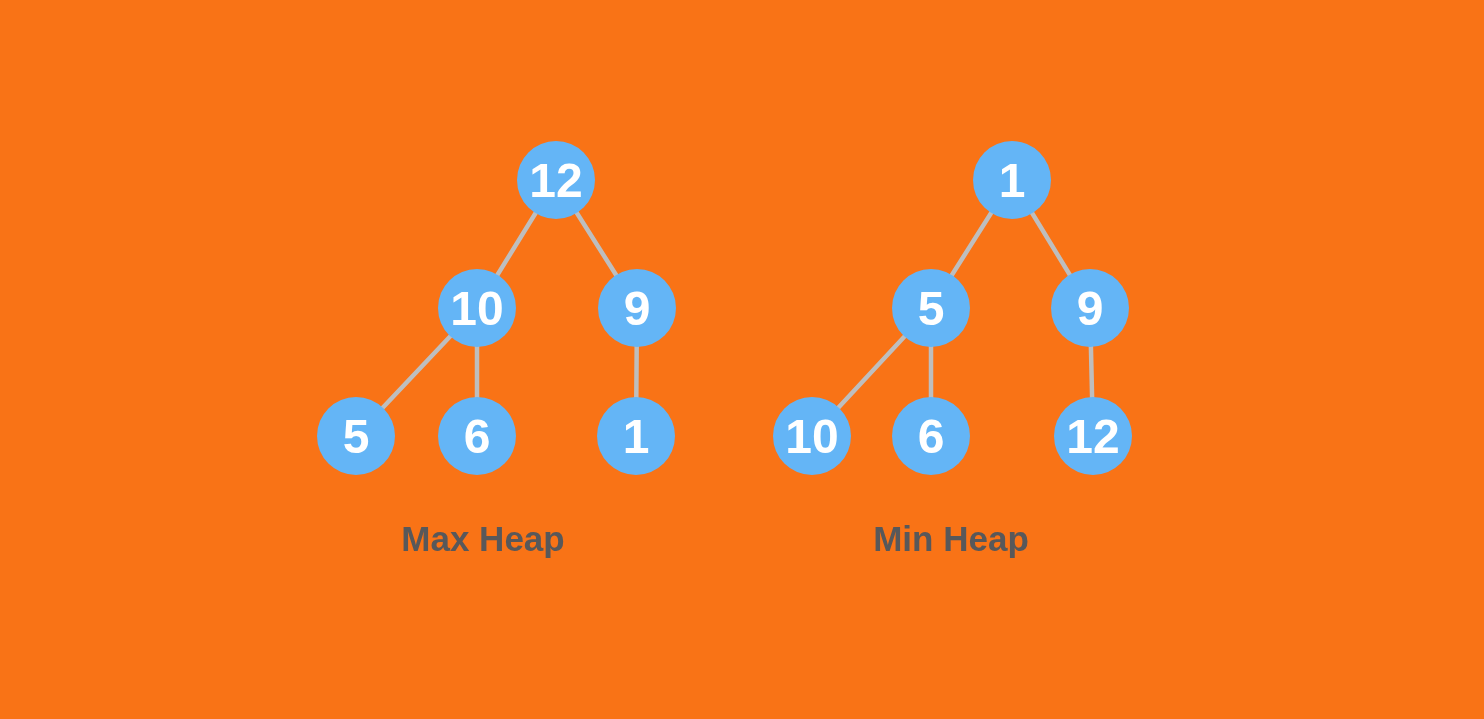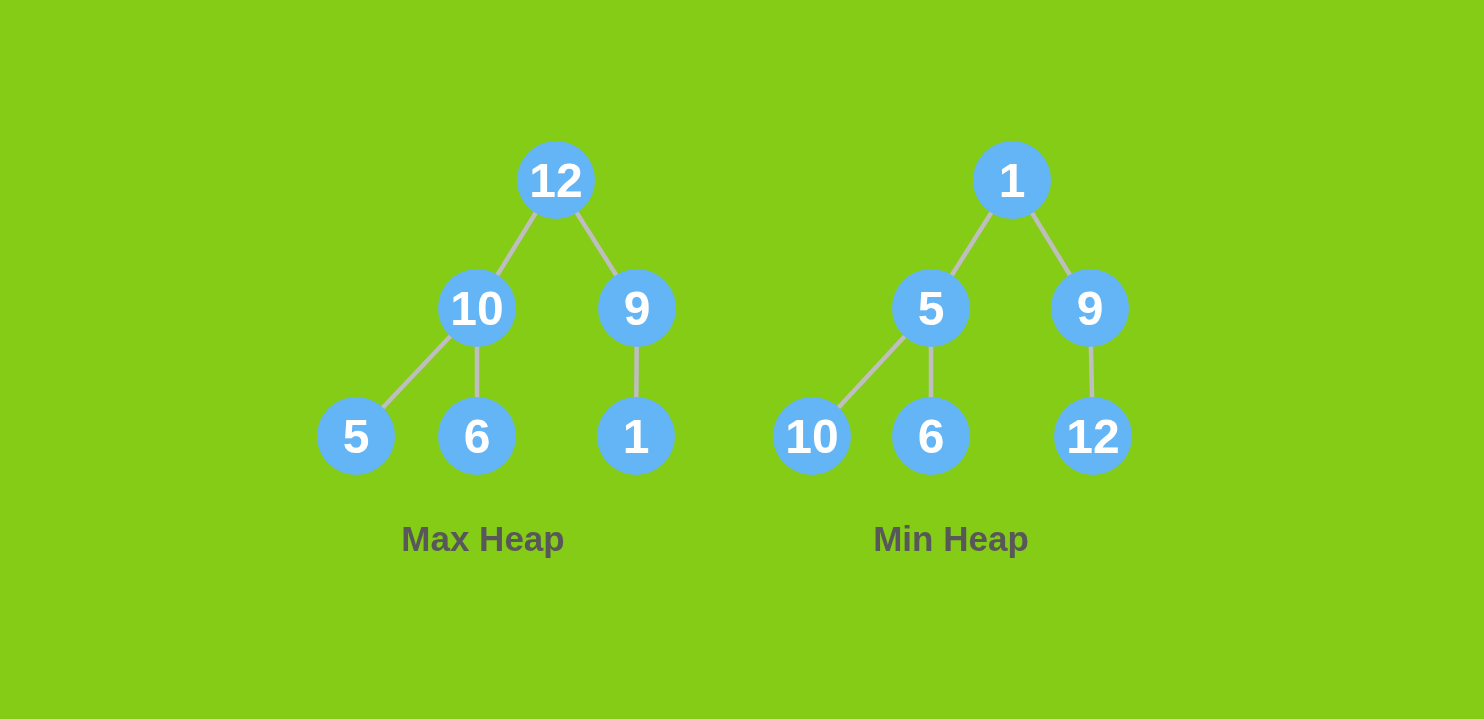--- a/index.html
+++ b/index.html
@@ -4,21 +4,21 @@
 <style>
   html, body {
     margin: 0;
     padding: 0;
     background: #FFFFFF;
   }
   .canvas {
     position: relative;
     width: 1484px;
     height: 719px;
-    background: #84cc16;
+    background: #f97316;
     overflow: hidden;
     font-family: "Liberation Sans", "DejaVu Sans", sans-serif;
   }
   svg {
     display: block;
   }
   .edge {
     fill: none;
     stroke-width: 4.5px;
     stroke-linecap: round;

